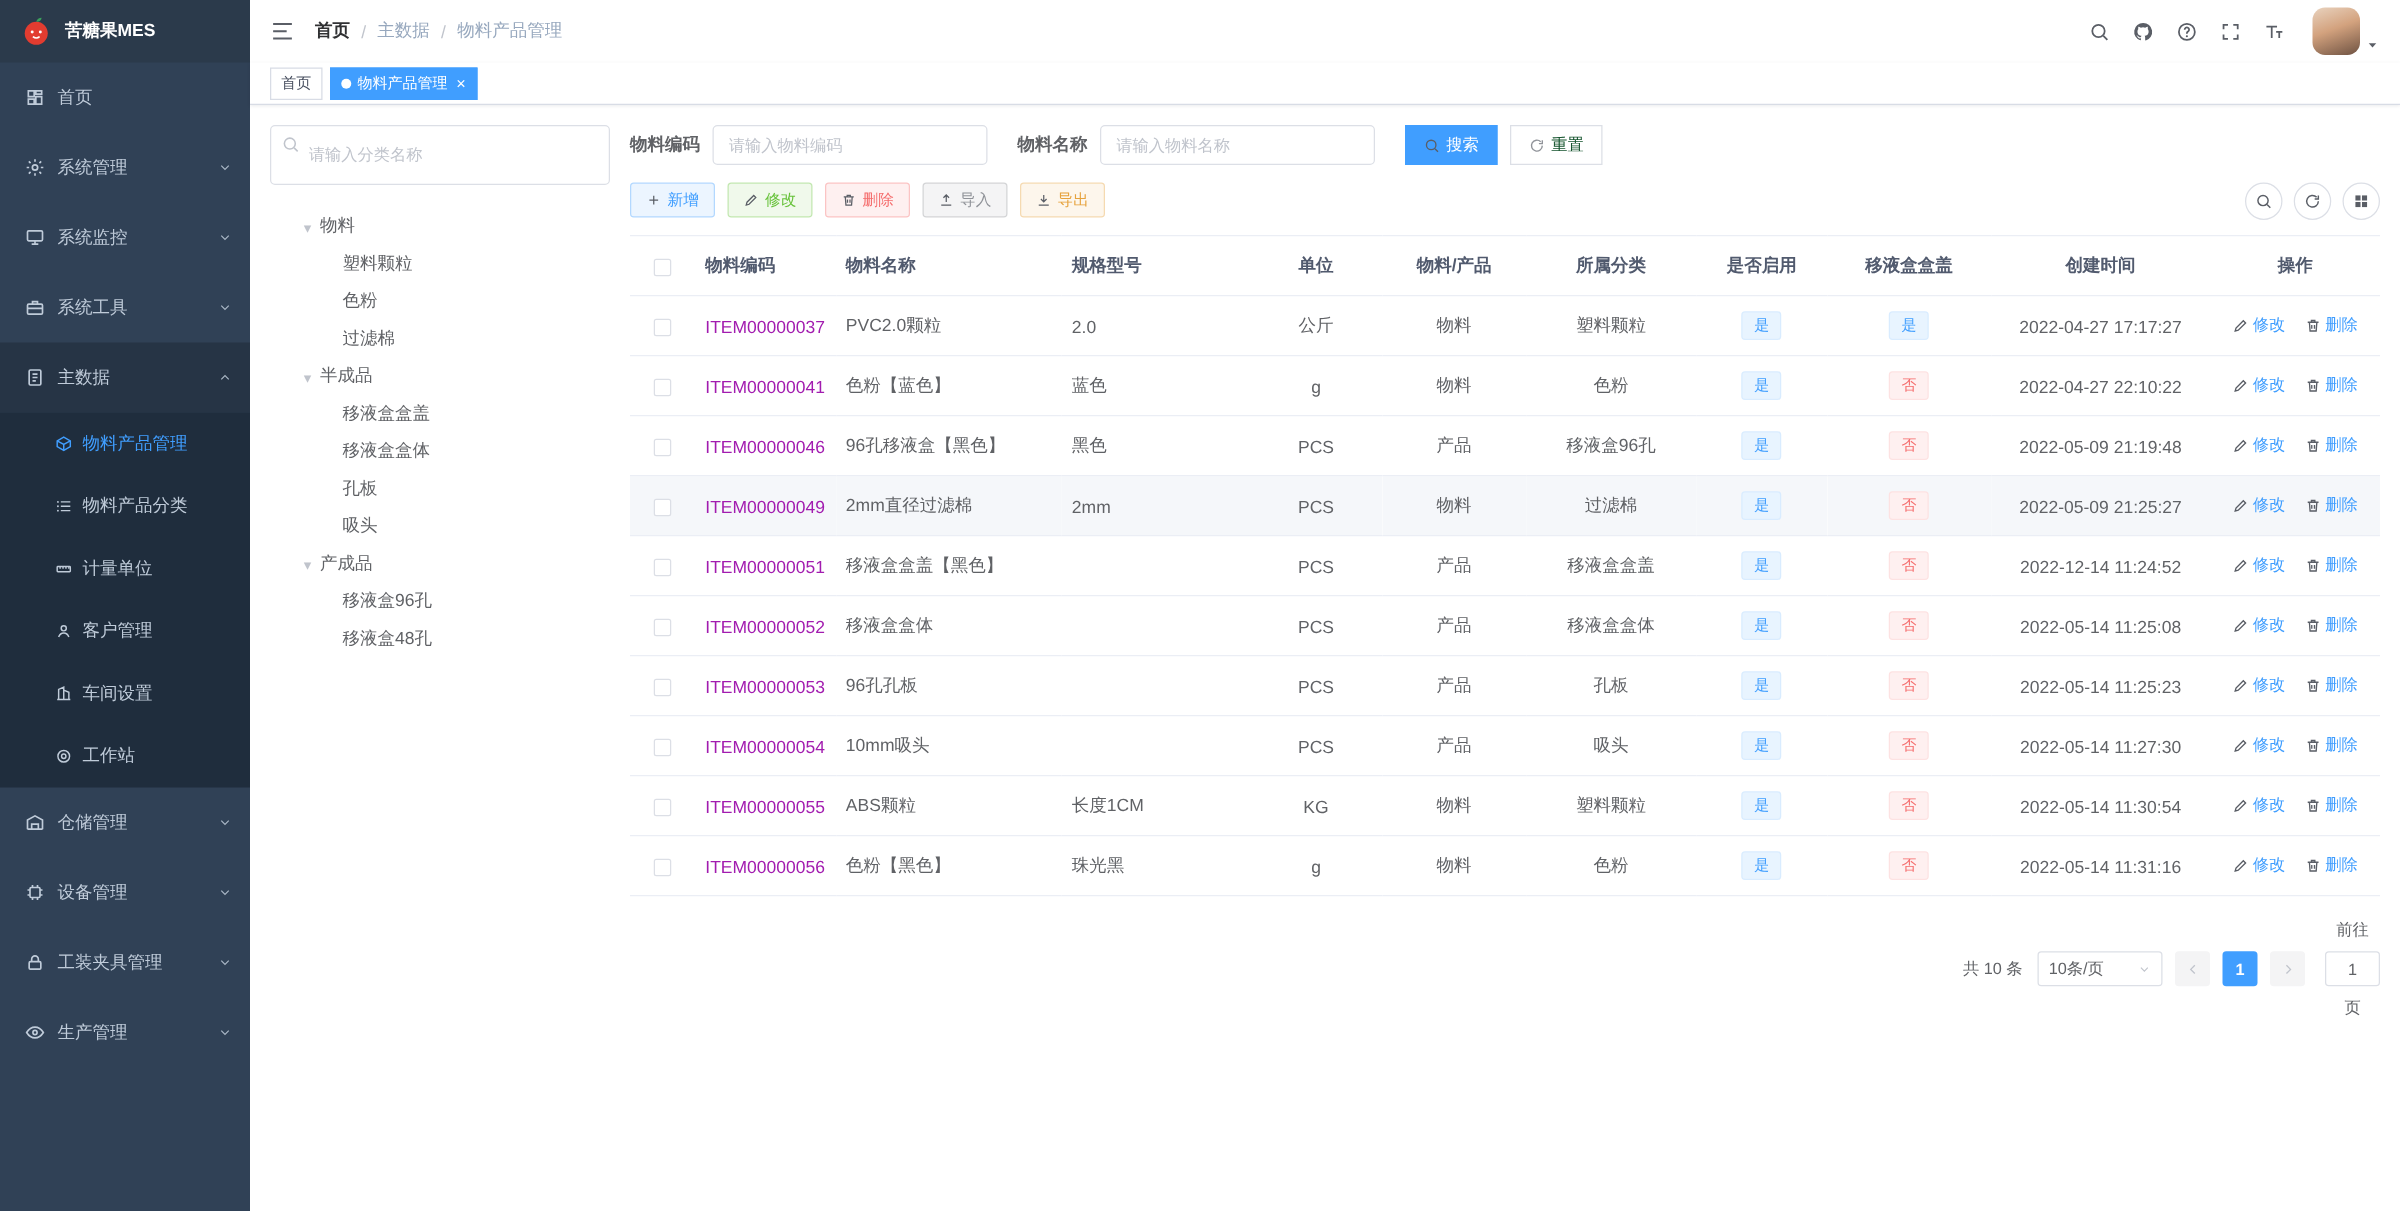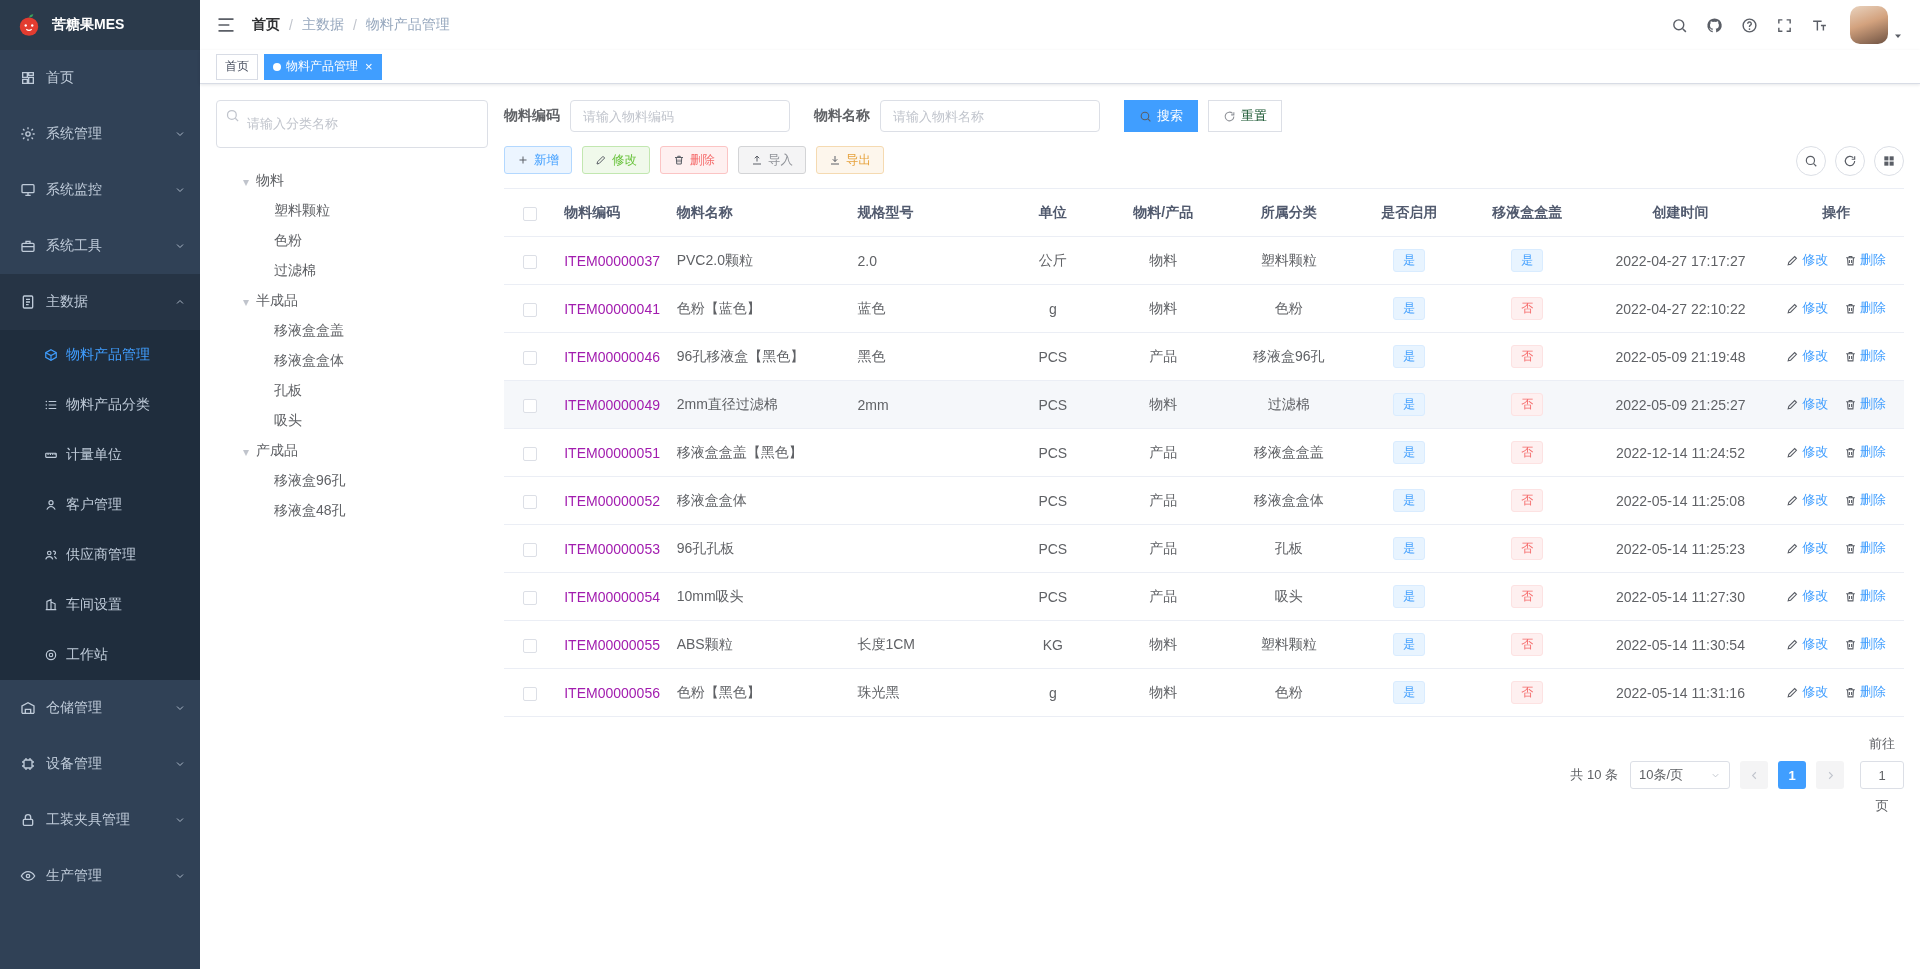--- a/index.html
+++ b/index.html
@@ -322,26 +322,20 @@
           <svg class="mi">
               <use href="#i-ruler"></use>
             </svg>
           <span>计量单位</span>
         </div>
         <div class="menu-sub-item">
           <svg class="mi">
               <use href="#i-user"></use>
             </svg>
           <span>客户管理</span>
-        </div>
-        <div class="menu-sub-item">
-          <svg class="mi">
-              <use href="#i-users"></use>
-            </svg>
-          <span>供应商管理</span>
         </div>
         <div class="menu-sub-item">
           <svg class="mi">
               <use href="#i-building"></use>
             </svg>
           <span>车间设置</span>
         </div>
         <div class="menu-sub-item">
           <svg class="mi">
               <use href="#i-target"></use>

